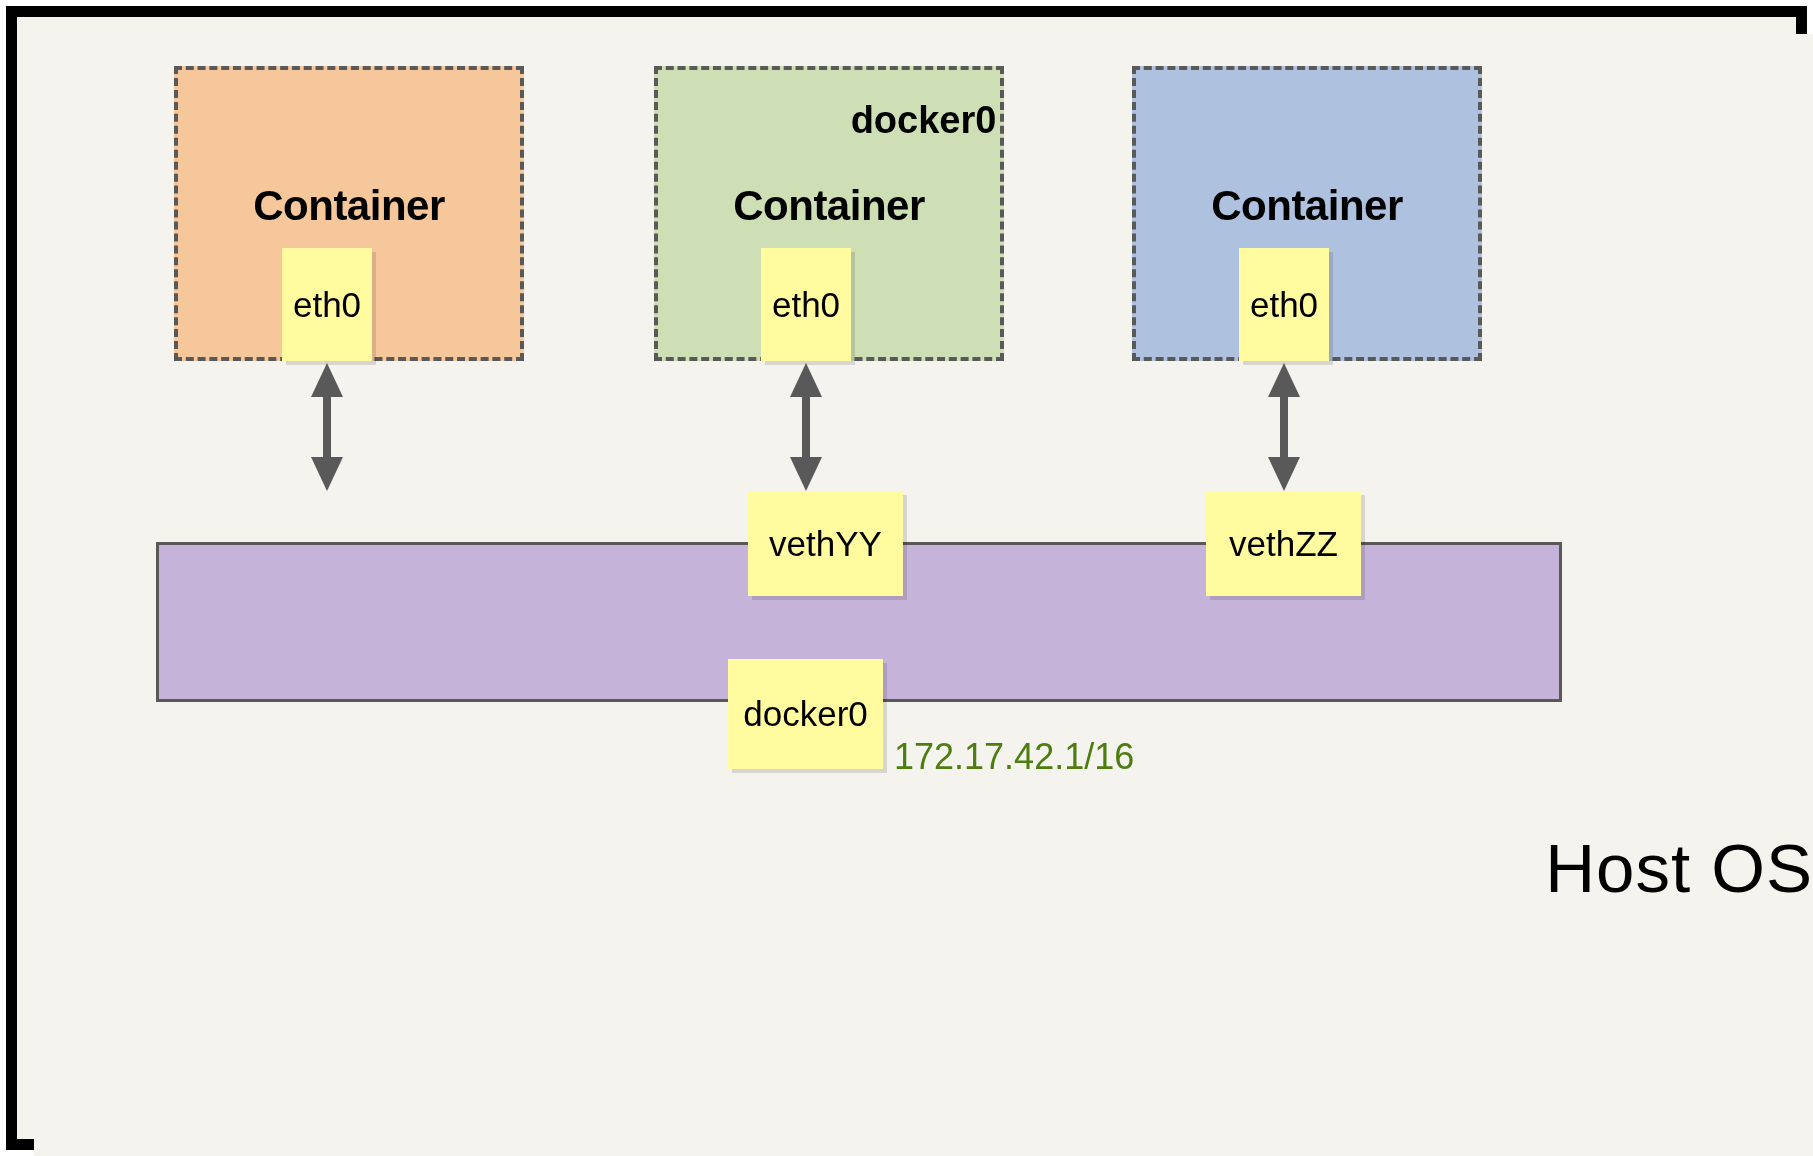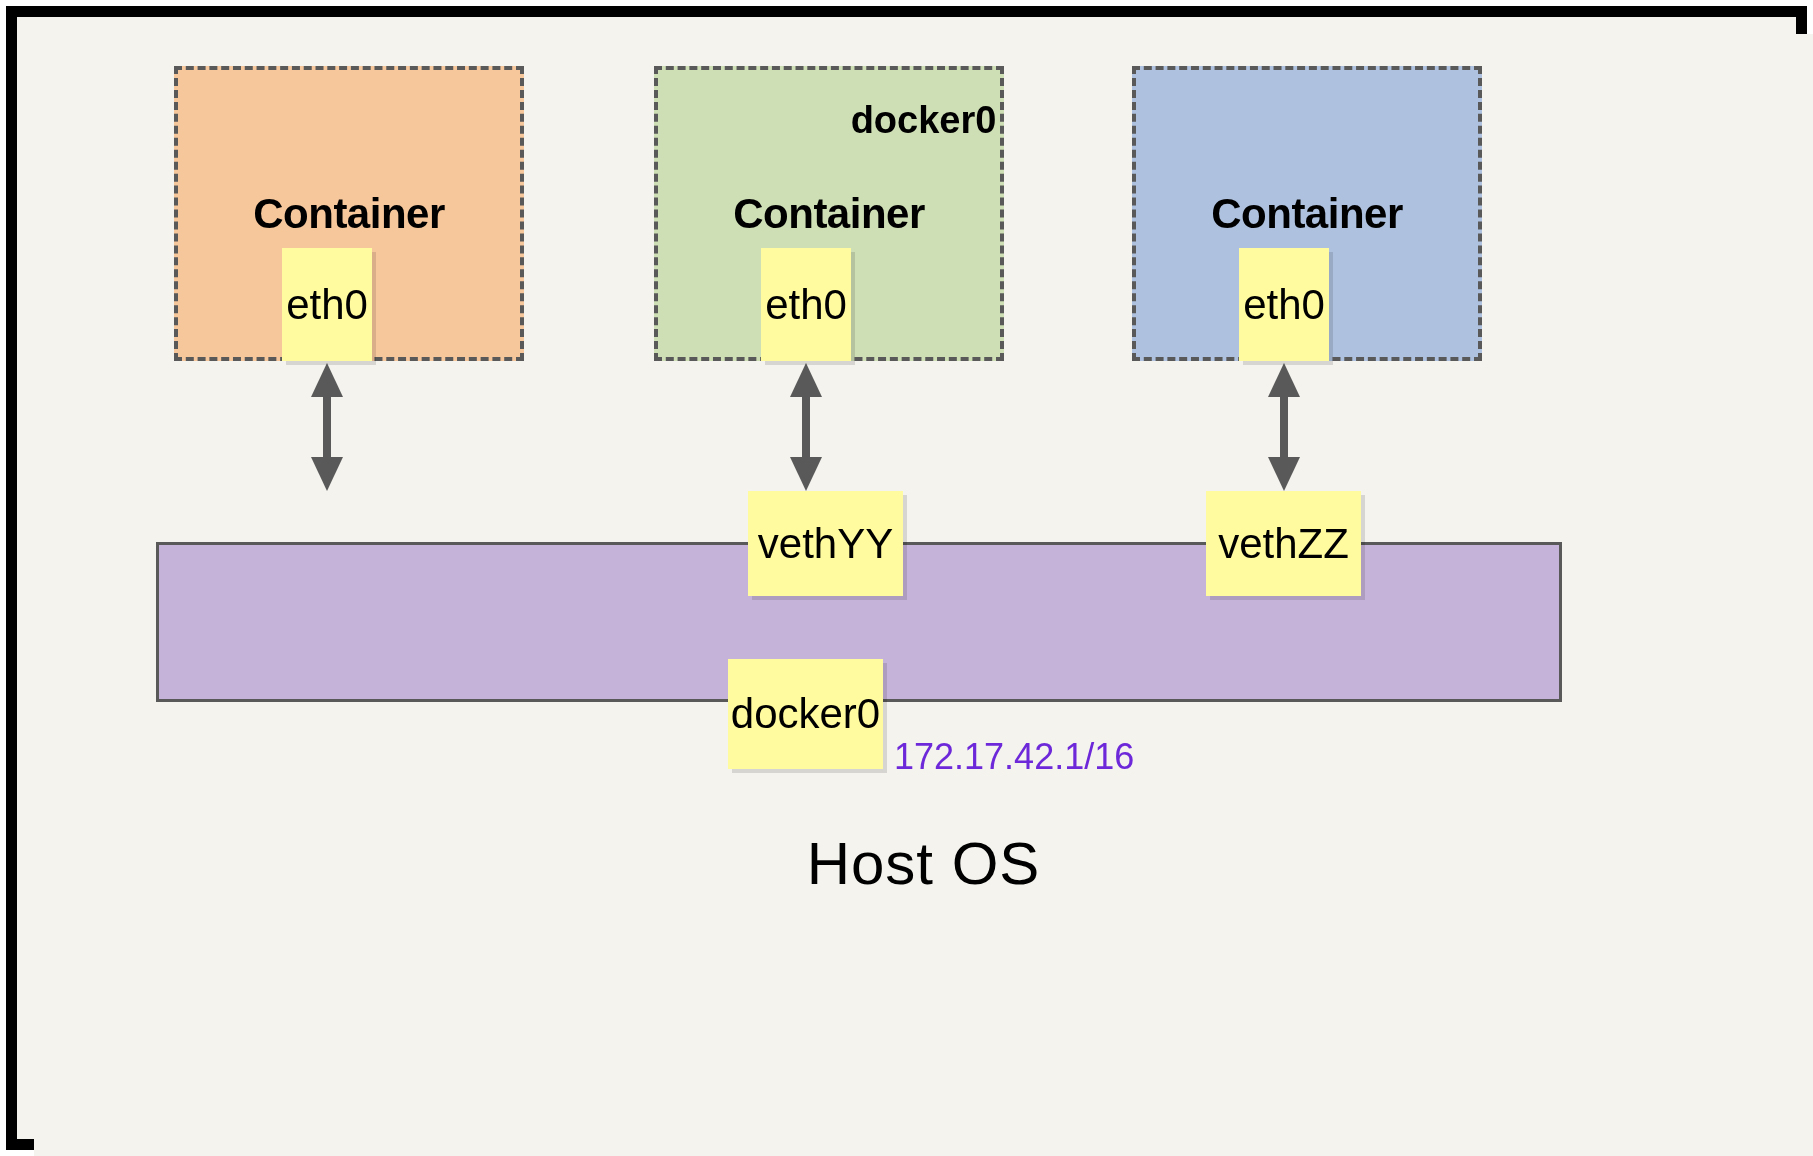--- a/index.html
+++ b/index.html
@@ -45,39 +45,39 @@
     height: 295px;
   }
   .container-box.c1 { left: 140px;  background: #f7c79c; }
   .container-box.c2 { left: 620px;  background: #cedfb5; }
   .container-box.c3 { left: 1098px; background: #aec2e0; }
 
   .container-title {
     position: absolute;
     left: 0;
     right: 0;
-    top: 120px;
+    top: 112px;
     text-align: center;
     font-size: 42px;
     font-weight: bold;
     color: #000000;
     letter-spacing: -0.5px;
   }
 
   
   .note {
     position: absolute;
     box-sizing: border-box;
     background: #fffb9e;
     box-shadow: 4px 4px 0 rgba(0,0,0,0.12);
     display: flex;
     align-items: center;
     justify-content: center;
     color: #000000;
-    font-size: 42px;
+    font-size: 35px;
     z-index: 6;
   }
 
   .note.eth {
     width: 90px;
     height: 113px;
     top: 214px;
   }
   .note.eth.e1 { left: 248px; }
   .note.eth.e2 { left: 727px; }
@@ -133,31 +133,31 @@
     font-weight: bold;
     color: #000000;
     z-index: 5;
   }
 
   .ip-label {
     position: absolute;
     left: 860px;
     top: 702px;
     font-size: 36px;
-    color: #6d28d9;
+    color: #4d7c0f;
     z-index: 7;
   }
 
   .host-os {
     position: absolute;
     left: 0;
     right: 0;
     top: 795px;
-    text-align: center;
-    font-size: 60px;
+    text-align: right;
+    font-size: 69px;
     font-weight: 300;
     color: #000000;
     letter-spacing: 1px;
   }
 </style>
 </head>
 <body>
 
 <div id="canvas">
   <div class="frame">

